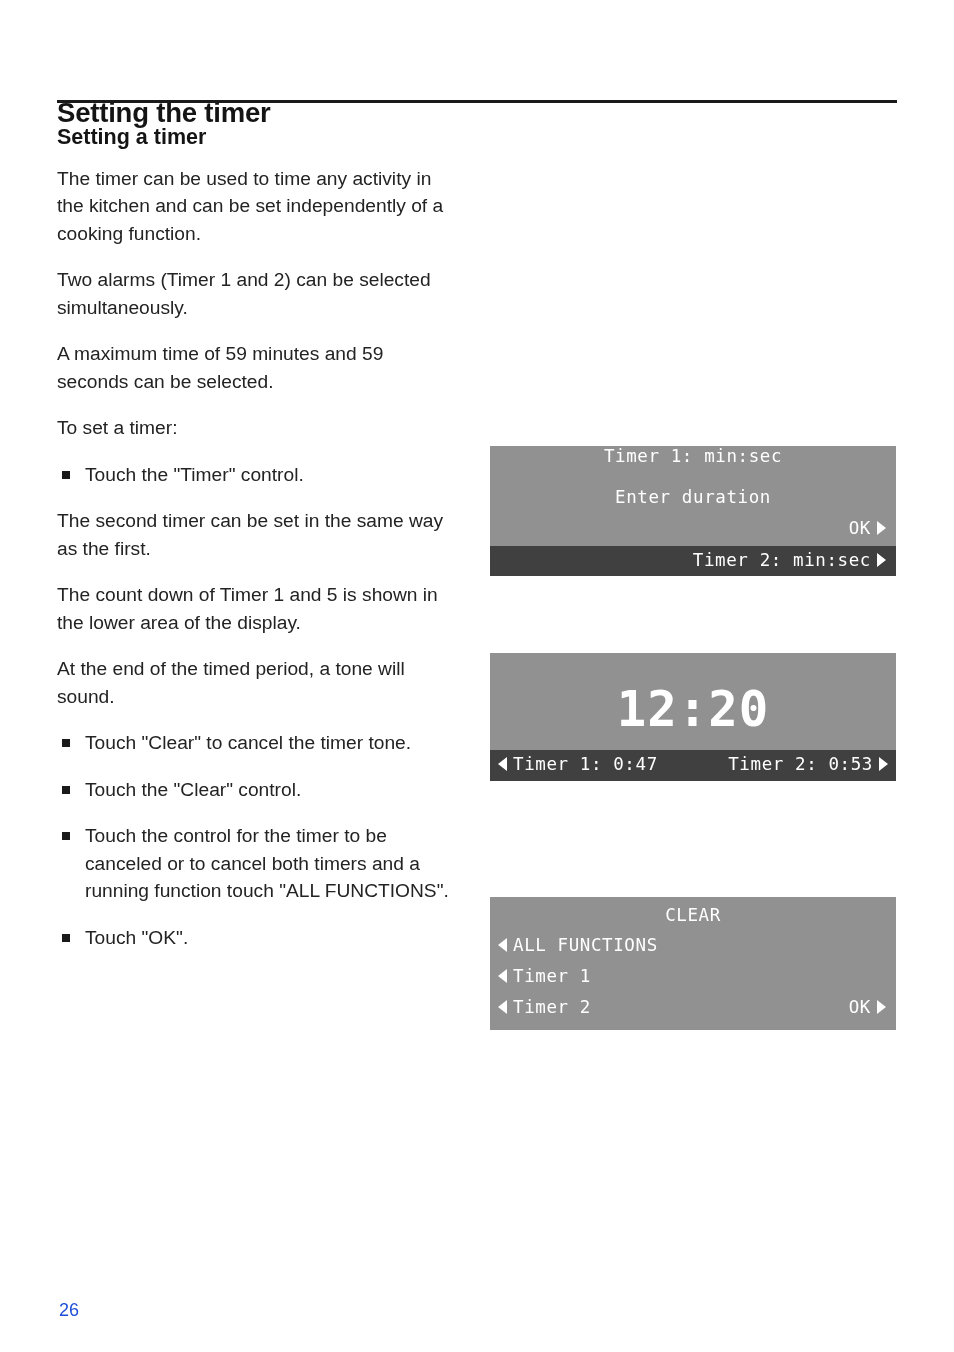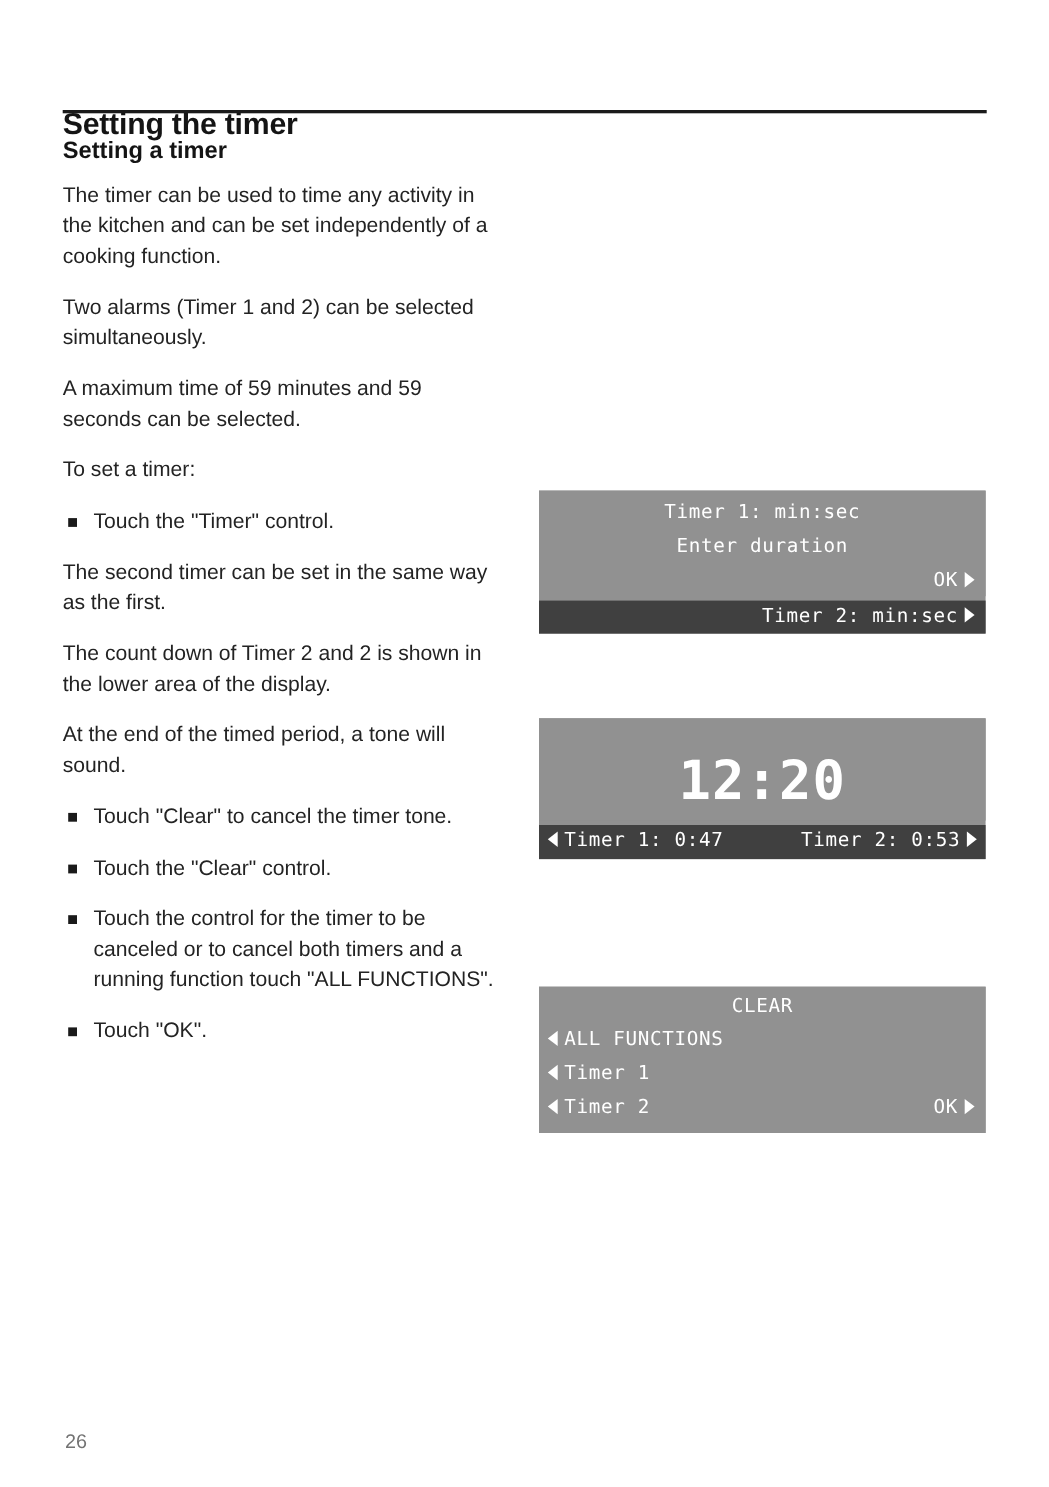--- a/index.html
+++ b/index.html
@@ -124,21 +124,21 @@
     white-space: nowrap;
     font-weight: normal;
   }
   .lcd-center { left: 0; right: 0; text-align: center; }
   .lcd-right  { right: 10px; text-align: right; }
   .lcd-left   { left: 8px; text-align: left; }
 
   
   #panel-timer-entry { top: 446px; }
   #panel-timer-entry .lcd-main { height: 96px; }
-  #panel-timer-entry .l1 { top: 10px; }
+  #panel-timer-entry .l1 { top: 0; }
   #panel-timer-entry .l2 { top: 41px; }
   #panel-timer-entry .l3 { top: 72px; }
   #panel-timer-entry .lcd-strip { height: 30px; }
   #panel-timer-entry .s1 { top: 4px; }
 
   
   #panel-clock { top: 653px; }
   #panel-clock .lcd-main { height: 93px; }
   #panel-clock .clock {
     position: absolute;
@@ -180,21 +180,21 @@
     border-right: 9px solid #ffffff;
     margin-right: 6px;
   }
 
   
   .page-number {
     position: absolute;
     left: 59px;
     top: 1300px;
     font-size: 18px;
-    color: #737373;
+    color: #1d4ed8;
   }
 </style>
 </head>
 <body>
 
 <div class="page">
 
   <div class="header">
     <h1 class="header-title">Setting the timer</h1>
   </div>
@@ -210,21 +210,21 @@
     <p class="para">To set a timer:</p>
 
     <ul class="bullets">
       <li class="bullet">
         <span class="sq"></span>
         <span>Touch the "Timer" control.</span>
       </li>
     </ul>
 
     <p class="para">The second timer can be set in the same way as the first.</p>
-    <p class="para">The count down of Timer 2 and 2 is shown in the lower area of the display.</p>
+    <p class="para">The count down of Timer 1 and 5 is shown in the lower area of the display.</p>
     <p class="para">At the end of the timed period, a tone will sound.</p>
 
     <ul class="bullets">
       <li class="bullet">
         <span class="sq"></span>
         <span>Touch "Clear" to cancel the timer tone.</span>
       </li>
     </ul>
 
 

